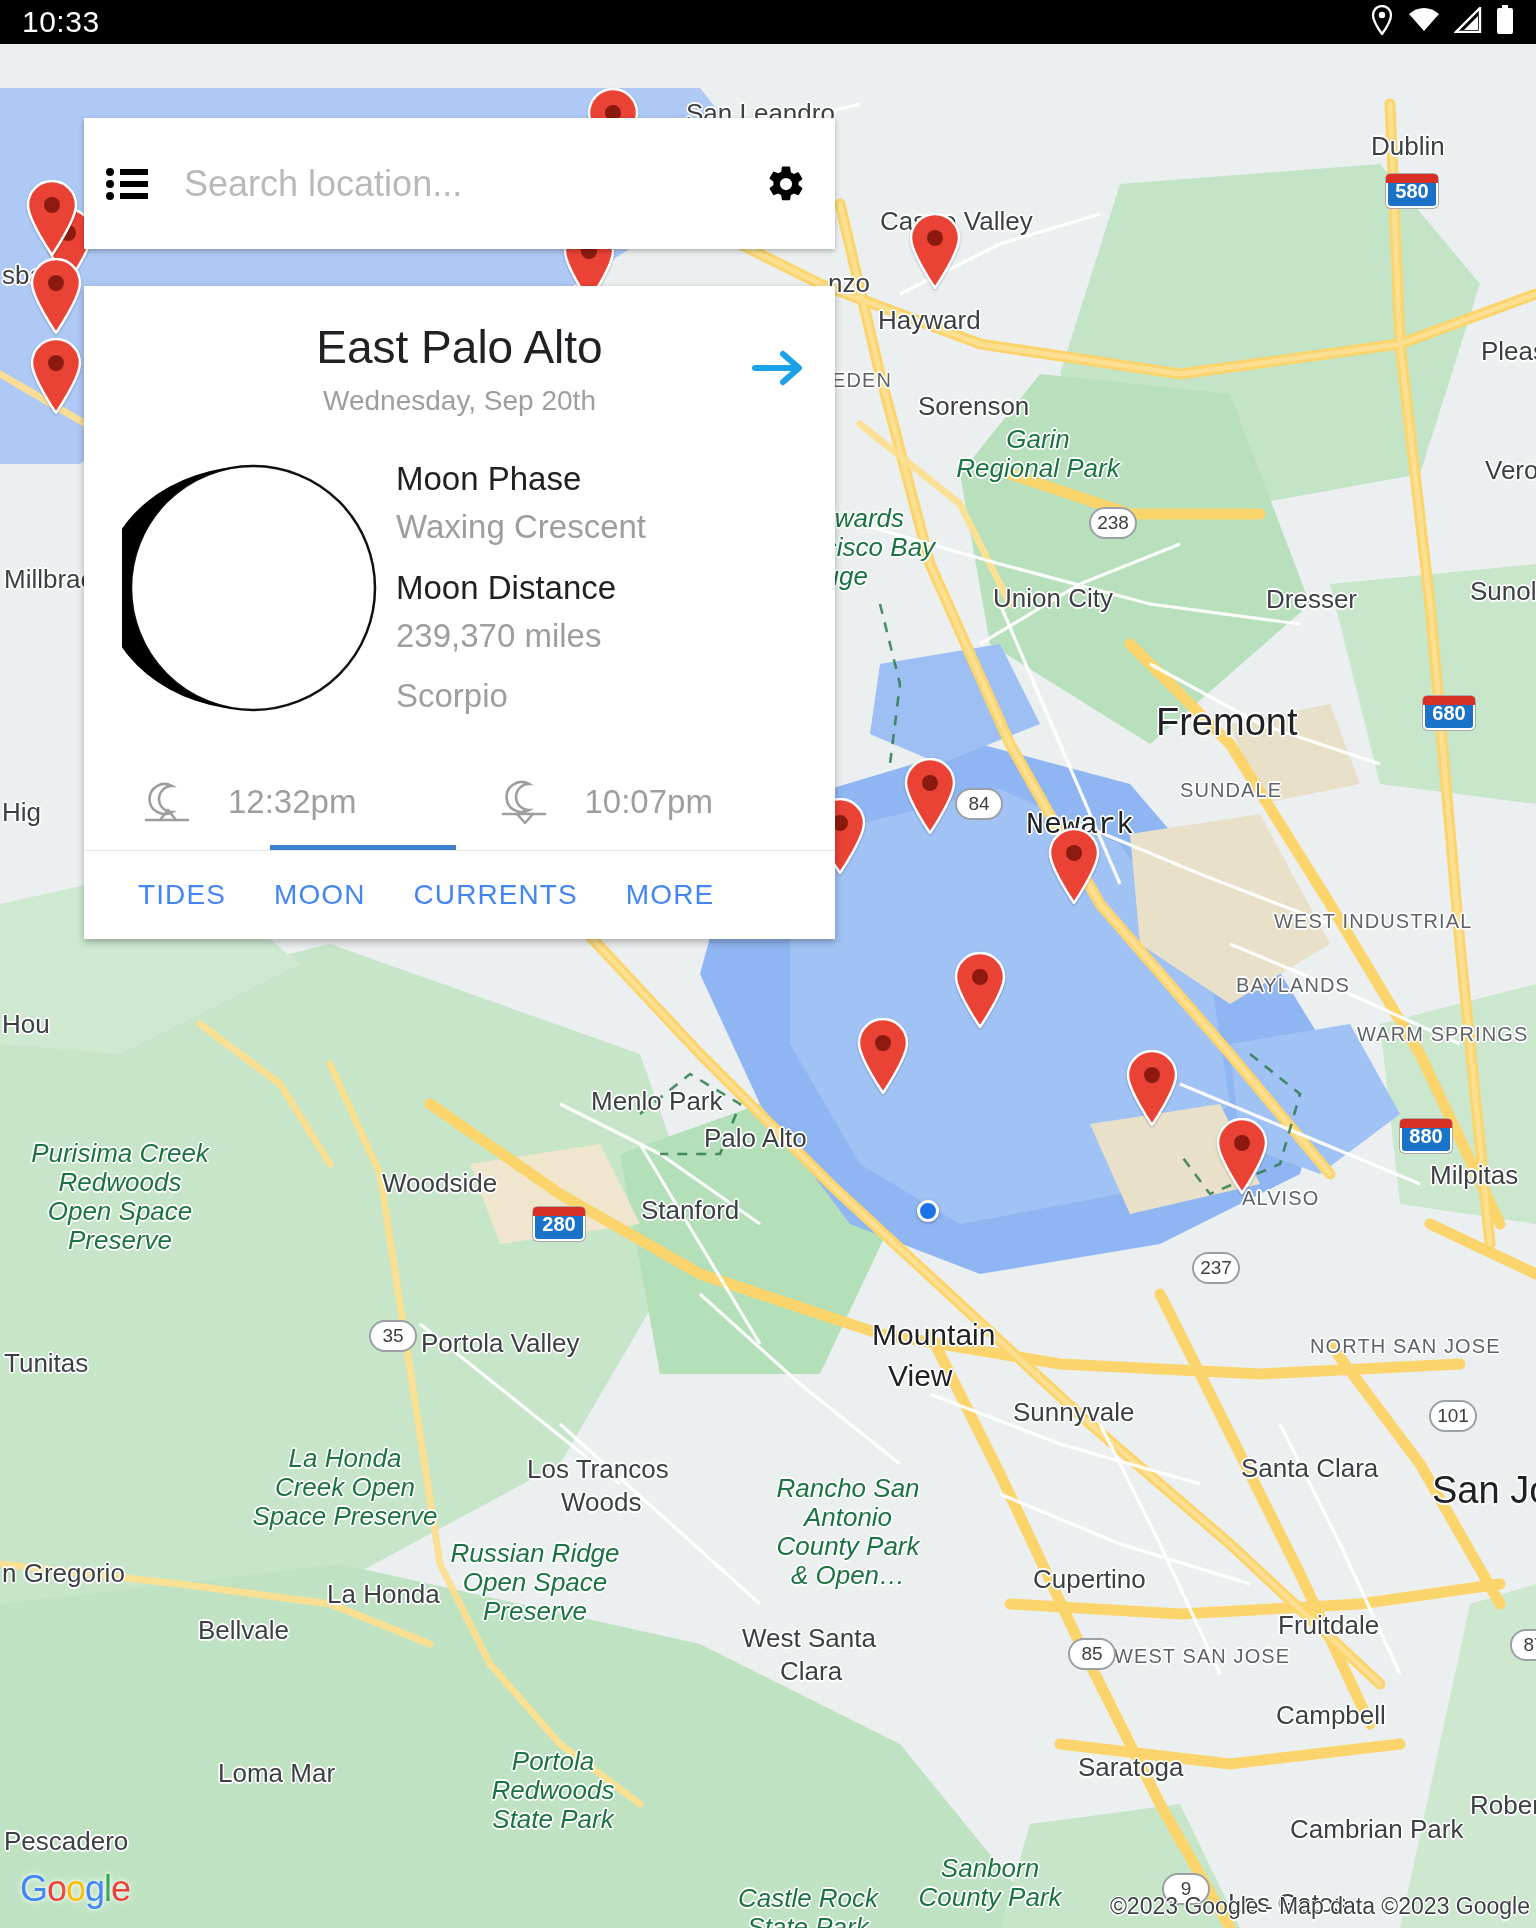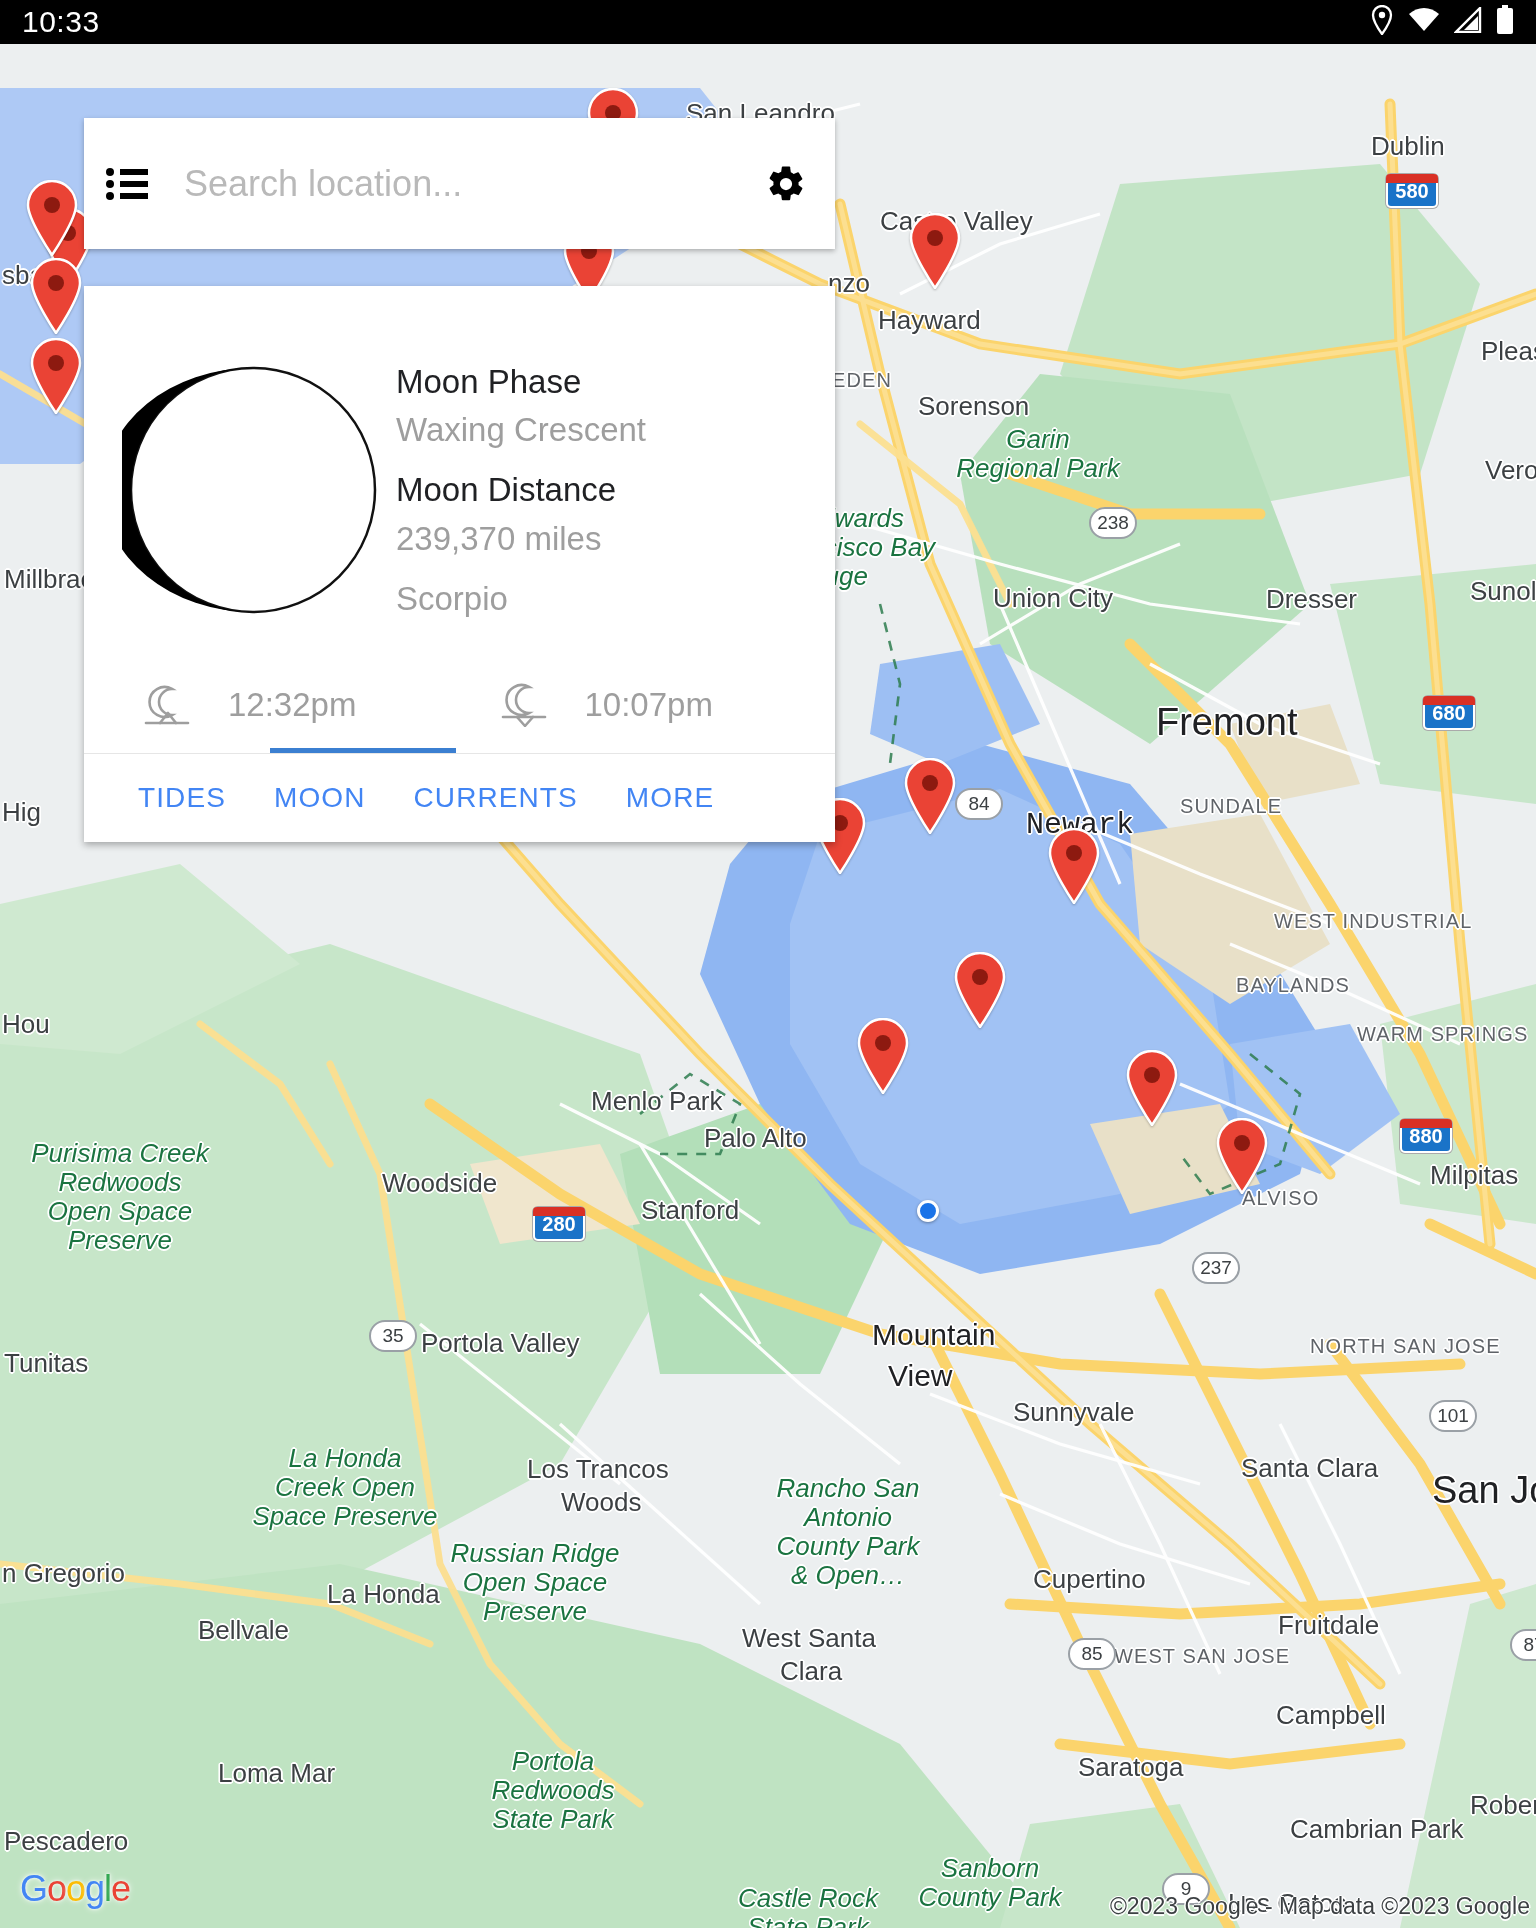--- a/index.html
+++ b/index.html
@@ -271,21 +271,21 @@
         <div class="map-label lbl-city" style="left: 1481px; top: 293px;">Pleas</div>
         <div class="map-label lbl-hood" style="left: 832px; top: 325px;">EDEN</div>
         <div class="map-label lbl-city" style="left: 918px; top: 348px;">Sorenson</div>
         <div class="map-label lbl-city" style="left: 2px; top: 217px;">sbar</div>
         <div class="map-label lbl-city" style="left: 1485px; top: 412px;">Veron</div>
         <div class="map-label lbl-city" style="left: 4px; top: 521px;">Millbrae</div>
         <div class="map-label lbl-city" style="left: 993px; top: 540px;">Union City</div>
         <div class="map-label lbl-city" style="left: 1266px; top: 541px;">Dresser</div>
         <div class="map-label lbl-city" style="left: 1470px; top: 533px;">Sunol</div>
         <div class="map-label lbl-city-big" style="left: 1156px; top: 657px;">Fremont</div>
-        <div class="map-label lbl-hood" style="left: 1180px; top: 735px; margin-top: 16px;">SUNDALE</div>
+        <div class="map-label lbl-hood" style="left: 1180px; top: 735px;">SUNDALE</div>
         <div class="map-label lbl-city-mid" style="left: 1026px; top: 765px; font-family: Liberation Mono, monospace;">Newark</div>
         <div class="map-label lbl-city" style="left: 2px; top: 754px;">Hig</div>
         <div class="map-label lbl-hood" style="left: 1274px; top: 866px;">WEST INDUSTRIAL</div>
         <div class="map-label lbl-hood" style="left: 1236px; top: 930px;">BAYLANDS</div>
         <div class="map-label lbl-city" style="left: 2px; top: 966px;">Hou</div>
         <div class="map-label lbl-hood" style="left: 1357px; top: 979px;">WARM SPRINGS</div>
         <div class="map-label lbl-city" style="left: 591px; top: 1043px;">Menlo Park</div>
         <div class="map-label lbl-city" style="left: 704px; top: 1080px;">Palo Alto</div>
         <div class="map-label lbl-city" style="left: 1430px; top: 1117px;">Milpitas</div>
         <div class="map-label lbl-hood" style="left: 1200px; top: 1143px; margin-left: 42px;">ALVISO</div>
@@ -509,20 +509,30 @@
     <input class="search-input" type="text" value="" placeholder="Search location..." style="">
     <span class="gear-icon">
       <svg width="42" height="42" viewBox="0 0 24 24">
         <path fill="#000" d="M19.14 12.94a7.07 7.07 0 0 0 0-1.88l2.03-1.58a.5.5 0 0 0 .12-.64l-1.92-3.32a.5.5 0 0 0-.6-.22l-2.39.96a7.2 7.2 0 0 0-1.63-.95l-.36-2.54A.5.5 0 0 0 13.9 2h-3.8a.5.5 0 0 0-.49.42l-.36 2.54c-.59.24-1.13.56-1.63.95l-2.39-.96a.5.5 0 0 0-.6.22L2.71 8.49a.5.5 0 0 0 .12.64l2.03 1.58a7.07 7.07 0 0 0 0 1.88l-2.03 1.58a.5.5 0 0 0-.12.64l1.92 3.32c.13.22.39.3.6.22l2.39-.96c.5.39 1.04.71 1.63.95l.36 2.54c.04.24.25.42.49.42h3.8c.24 0 .45-.18.49-.42l.36-2.54c.59-.24 1.13-.56 1.63-.95l2.39.96c.22.08.47 0 .6-.22l1.92-3.32a.5.5 0 0 0-.12-.64l-2.03-1.58zM12 15.5A3.5 3.5 0 1 1 15.5 12 3.5 3.5 0 0 1 12 15.5z"></path>
       </svg>
     </span>
   </div>
 
   <div class="card">
 
+    <div class="card-head">
+      <div class="card-title">East Palo Alto</div>
+      <div class="card-sub">Wednesday, Sep 20th</div>
+      <span class="card-arrow">
+        <svg width="58" height="44" viewBox="0 0 58 44">
+          <path d="M4 22 H46" stroke="#1aa3e8" stroke-width="6" stroke-linecap="round" fill="none"></path>
+          <path d="M32 8 L48 22 L32 36" stroke="#1aa3e8" stroke-width="6" stroke-linecap="round" stroke-linejoin="round" fill="none"></path>
+        </svg>
+      </span>
+    </div>
 
     <div class="moon-row">
       <div class="moon-graphic">
         <svg viewBox="0 0 262 262">
           <circle cx="131" cy="131" r="122" fill="#ffffff" stroke="#111" stroke-width="2.5"></circle>
 
           <path d="M131 9
                    A122 122 0 1 0 131 253
                    A150 122 0 0 1 131 9 Z" fill="#000000"></path>
         </svg>

